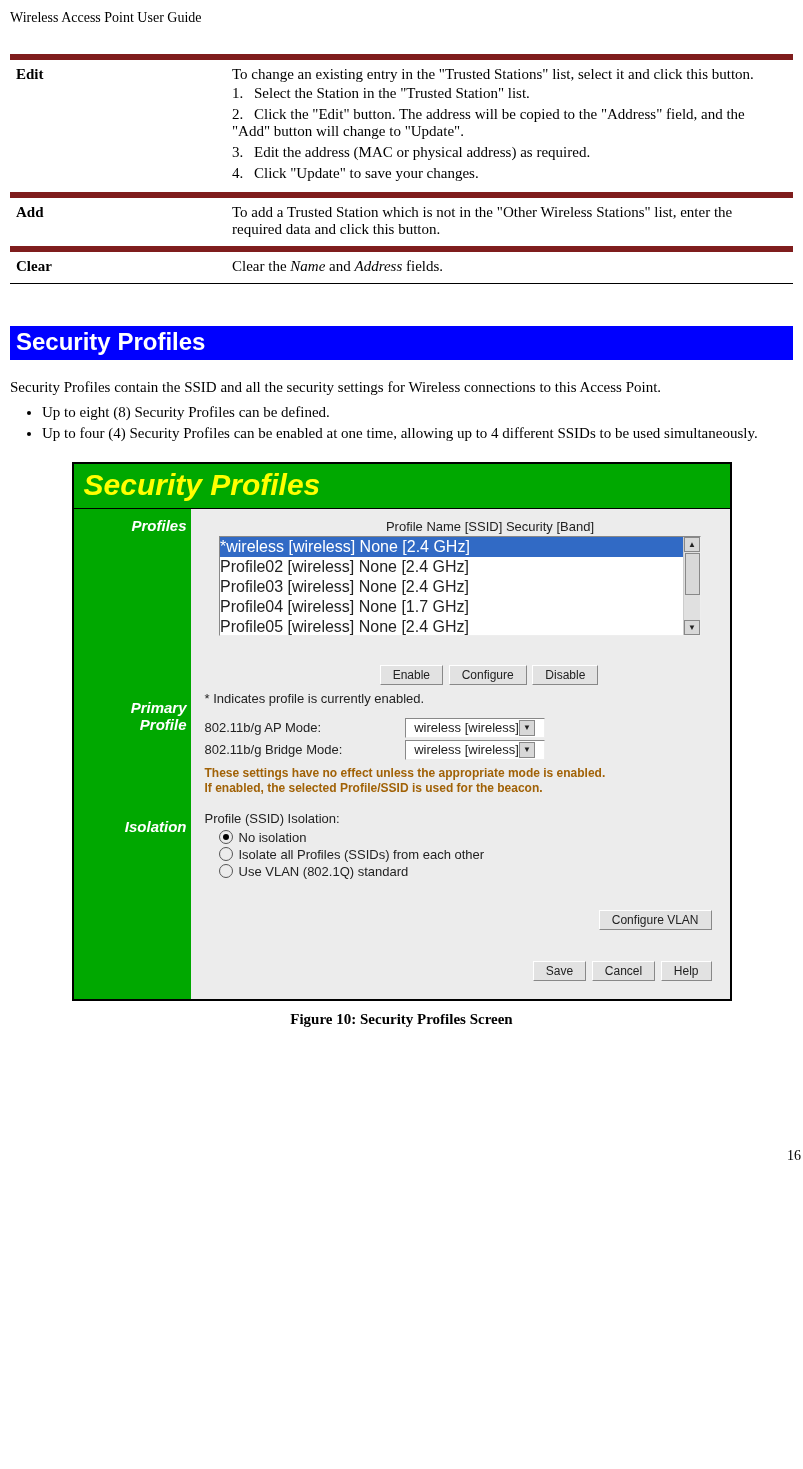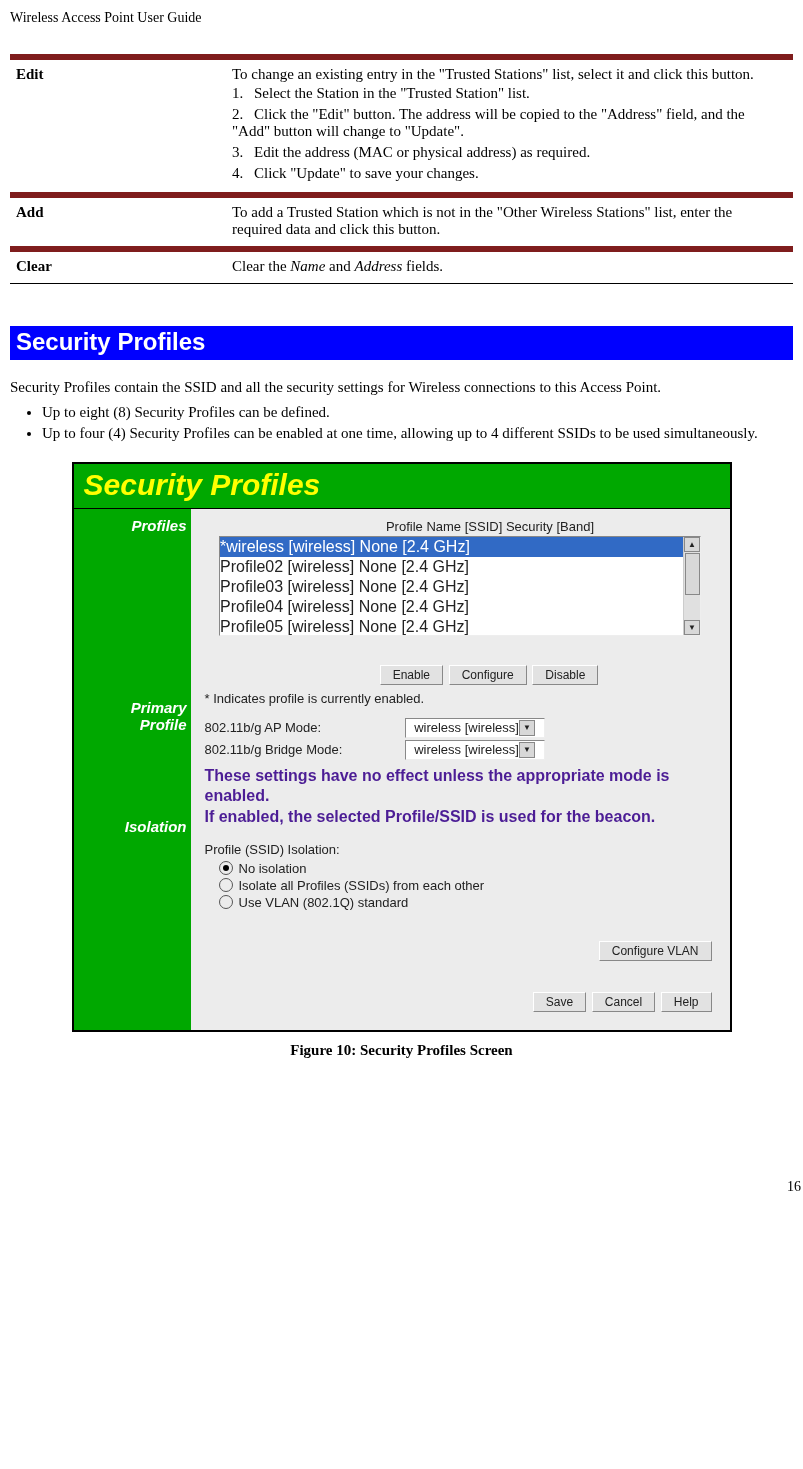--- a/index.html
+++ b/index.html
@@ -204,24 +204,24 @@
     width: 14px;
     height: 14px;
     background: #d8d8d8;
     border: 1px solid #888;
     font-size: 8px;
     display: flex;
     align-items: center;
     justify-content: center;
   }
   .warning {
-    color: #4c1d95;
+    color: #a16207;
     font-weight: bold;
     margin: 6px 0 14px 0;
-    font-size: 16px;
+    font-size: 12px;
     line-height: 1.3;
   }
   .radio-group .r {
     display: flex;
     margin: 2px 0;
   }
   .radio {
     width: 12px;
     height: 12px;
     border: 1px solid #555;
@@ -303,21 +303,21 @@
         <div class="ss-side-label2">Profile</div>
         <div>Isolation</div>
       </div>
       <div class="ss-right">
 
         <div class="col-header">Profile Name [SSID] Security [Band]</div>
         <div class="listbox">
           <div class="row sel">*wireless [wireless] None [2.4 GHz]</div>
           <div class="row">Profile02 [wireless] None [2.4 GHz]</div>
           <div class="row">Profile03 [wireless] None [2.4 GHz]</div>
-          <div class="row">Profile04 [wireless] None [2.4 GHz]</div>
+          <div class="row">Profile04 [wireless] None [1.7 GHz]</div>
           <div class="row">Profile05 [wireless] None [2.4 GHz]</div>
           <div class="row">Profile06 [wireless] None [2.4 GHz]</div>
           <div class="scrollbar">
             <div class="sbtn">▲</div>
             <div class="thumb"></div>
             <div class="sbtn" style="position:absolute;bottom:0;left:0;right:0">▼</div>
           </div>
         </div>
 
         <div class="btnrow">

